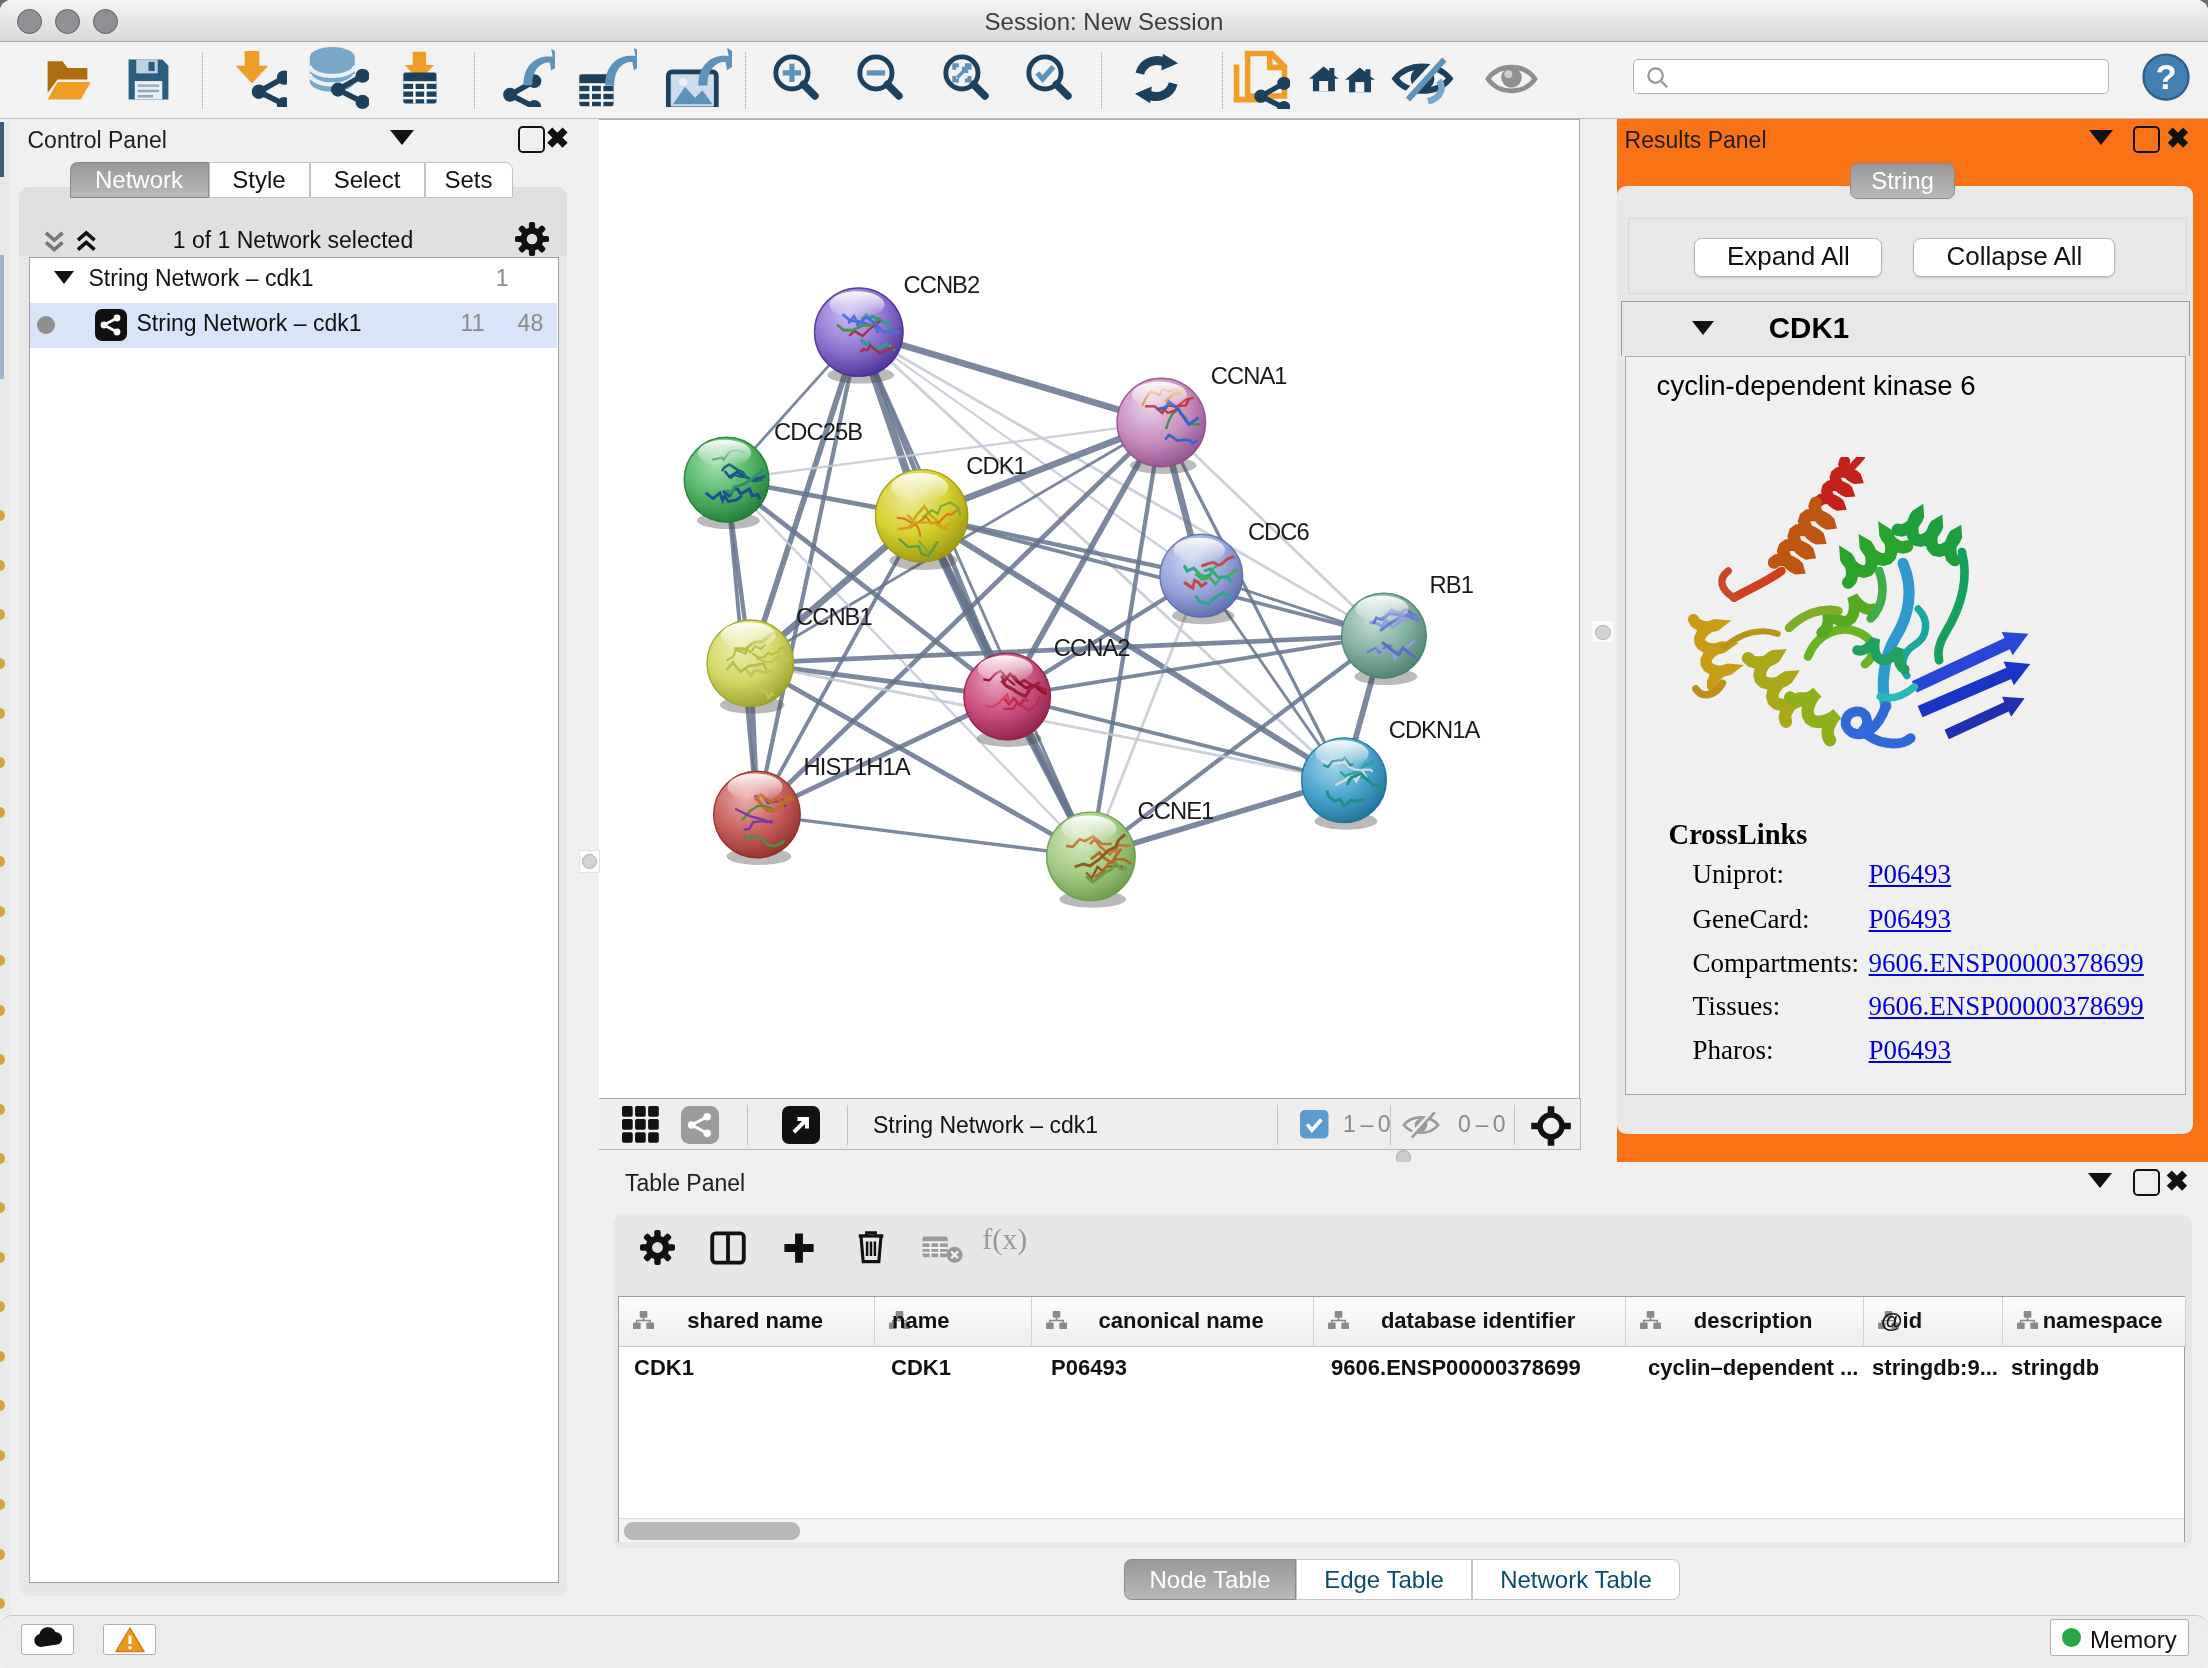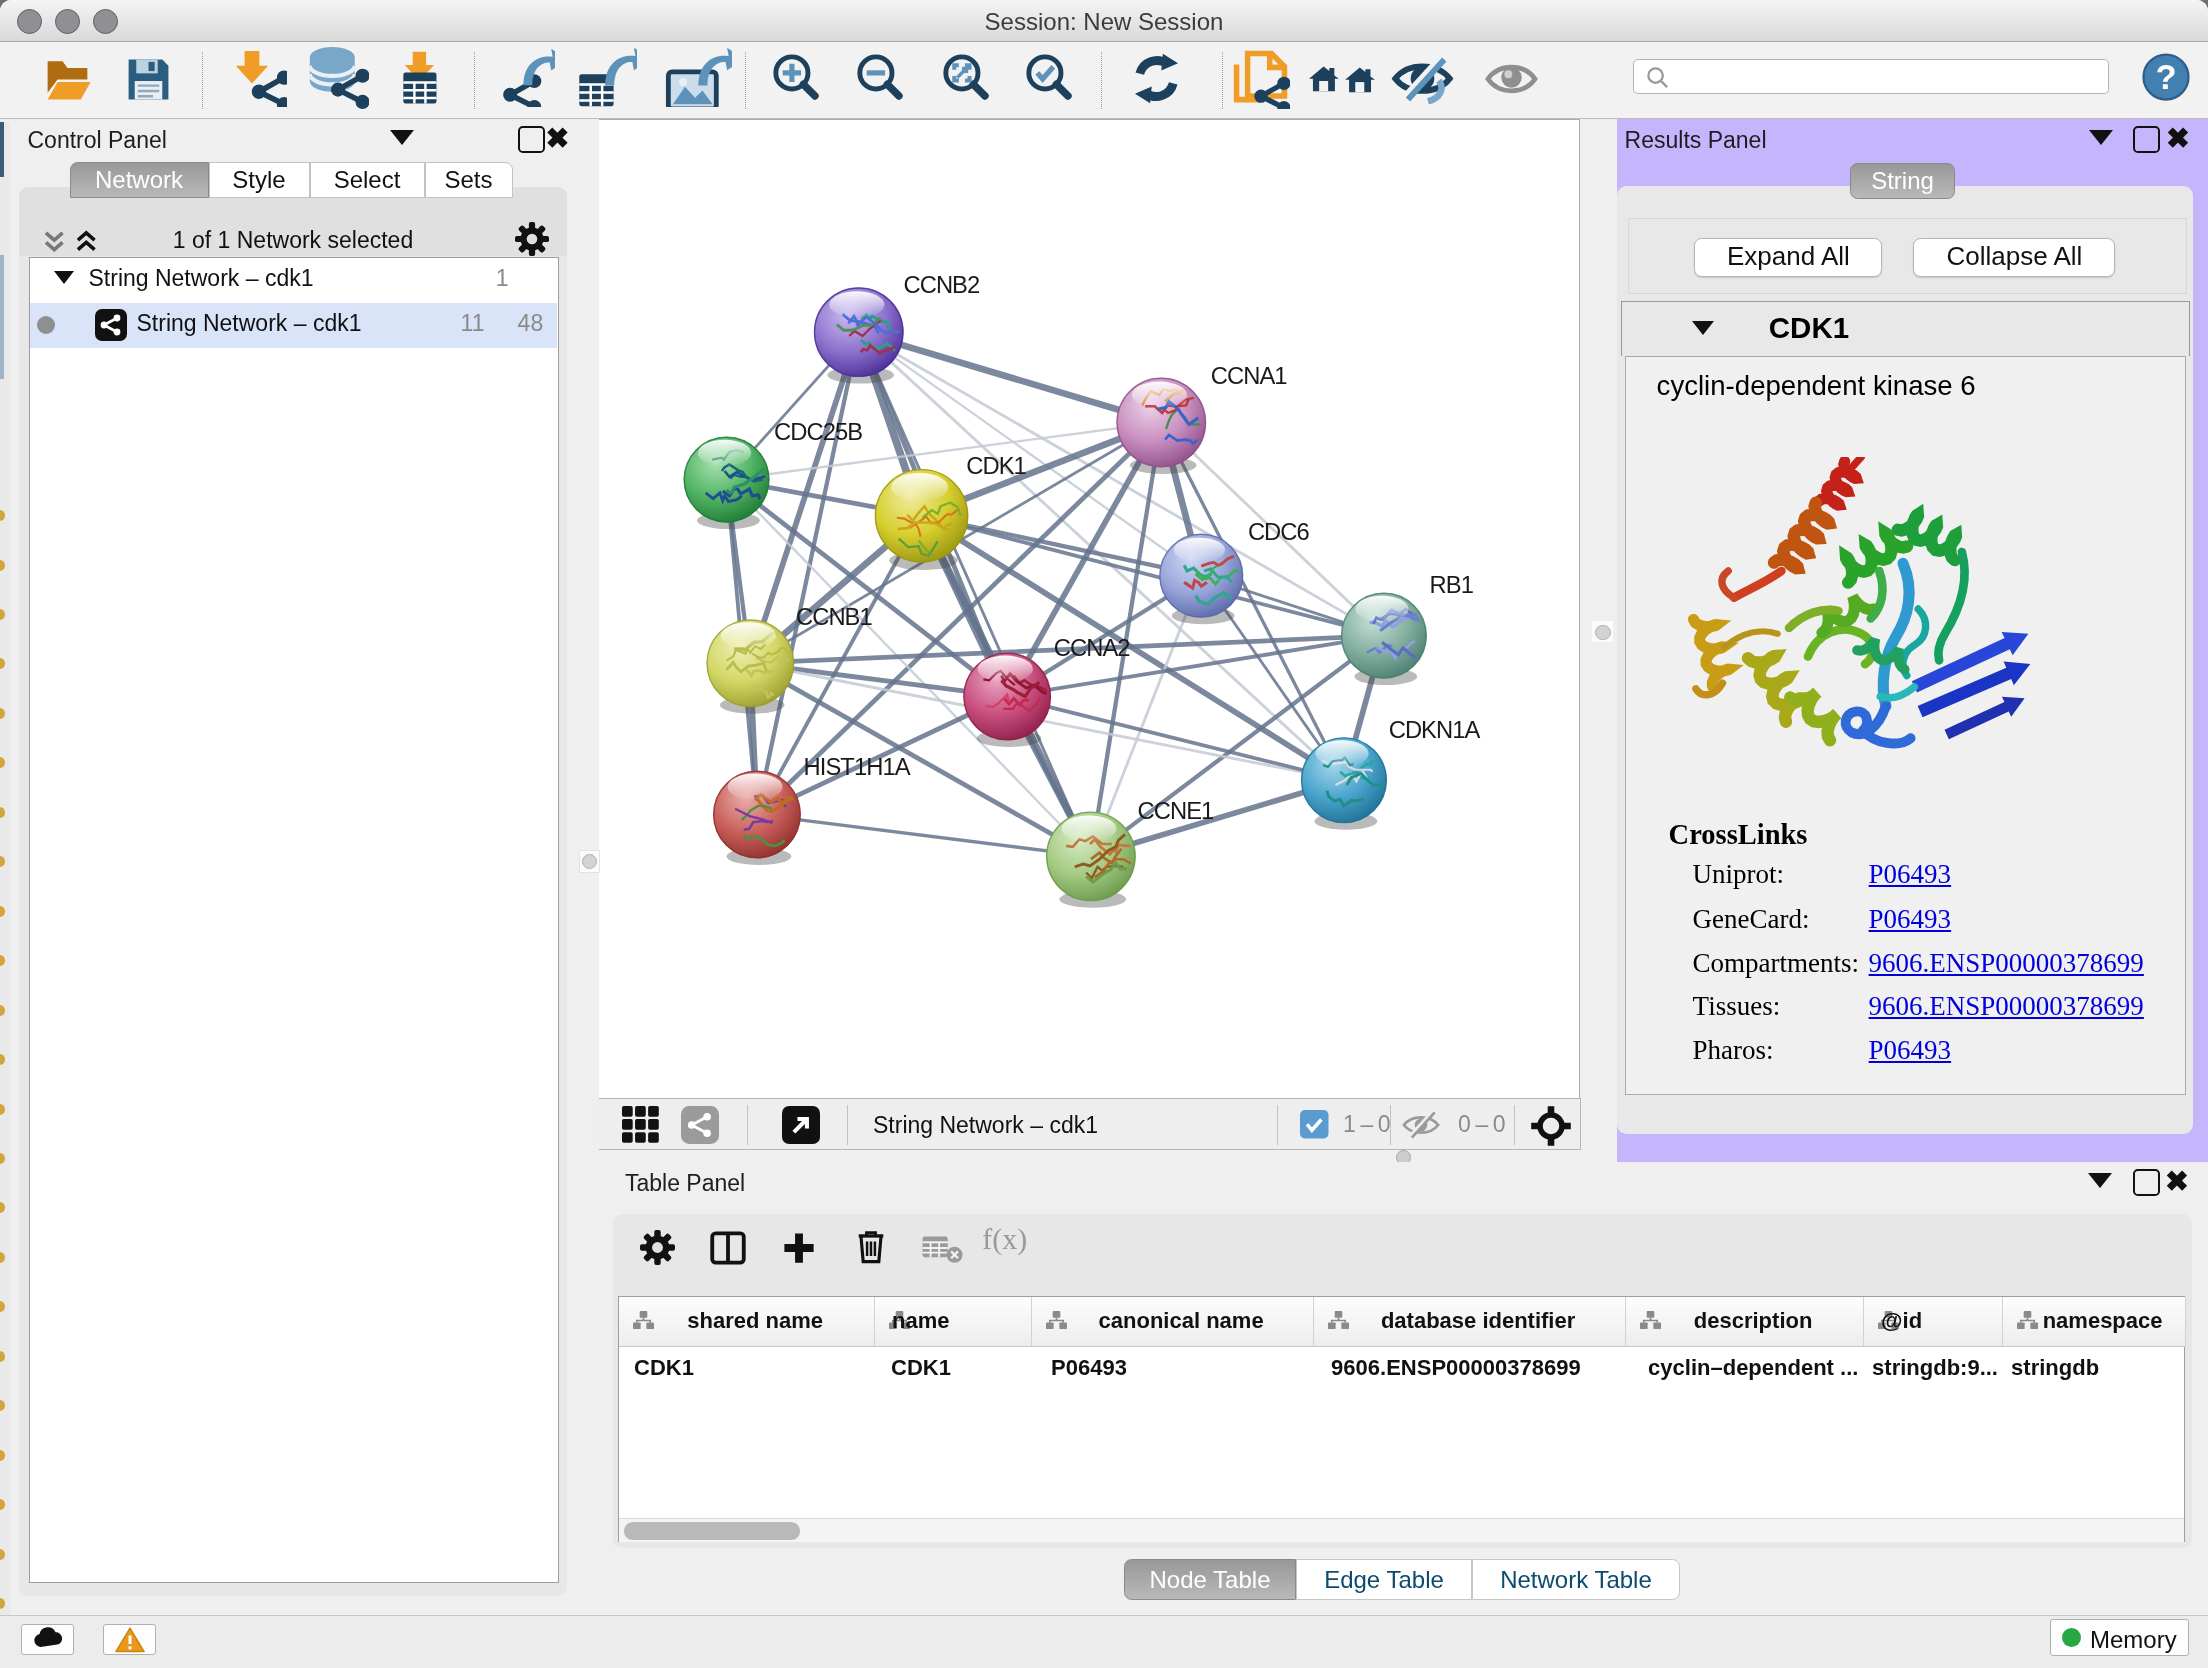--- a/index.html
+++ b/index.html
@@ -19,38 +19,38 @@
 .tab{position:absolute;top:0;height:36px;background:#fff;border:1px solid #c2c2c2;box-sizing:border-box;text-align:center;font-size:24px;color:#111;line-height:34px;}
 .tabsel{background:linear-gradient(#989898,#b9b9b9);color:#fff;border:1px solid #8a8a8a;}
 #cp_sub{left:9.5px;top:68px;width:548px;height:1409px;background:#e7e7e7;border-radius:9.5px;}
 #cp_bar{left:0px;top:0px;width:548px;height:69px;background:#e0e0e0;border-radius:9.5px 9.5px 0 0;}
 #cp_tree{left:9.5px;top:70px;width:530px;height:1326px;background:#fff;border:1px solid #9e9e9e;box-sizing:border-box;}
 .trow{position:absolute;left:0;width:527px;height:45px;font-size:23px;color:#111;}
 #canvas{left:599px;top:119px;width:981px;height:979px;background:#fff;border:1px solid #aaa;border-width:1px 1px 0 0;box-sizing:border-box;}
 #cstatus{left:599px;top:1098px;width:982px;height:52px;background:#eee;border:1px solid #b5b5b5;border-width:1px 1px 1px 0;box-sizing:border-box;}
 .cssep{position:absolute;top:5.7px;height:40px;width:0;border-left:1.4px solid #c2c2c2;}
 #rsplit{left:1582px;top:119px;width:35px;height:1031px;background:#efefef;}
-#results{left:1617px;top:119px;width:592px;height:1043px;background:#c4b5fd;}
+#results{left:1617px;top:119px;width:592px;height:1043px;background:#f97316;}
 #res_sub{position:absolute;left:0px;top:67px;width:576px;height:948px;background:#e8e8e8;border-radius:9.5px;}
 #res_frame1{position:absolute;left:11.4px;top:32px;width:559px;height:76px;border:1.9px groove #d8d8d8;box-sizing:border-box;}
 .wbtn{position:absolute;top:19px;height:37px;background:#fff;border:1.4px solid #b5b5b5;border-radius:7.6px;text-align:center;font-size:26px;color:#111;line-height:35px;box-shadow:0 1px 1.9px rgba(0,0,0,0.15);}
 #res_cdkbox{position:absolute;left:3.8px;top:115px;width:569px;height:55px;border:1px solid #999;border-bottom:none;box-sizing:border-box;}
 #res_content{position:absolute;left:7.6px;top:170px;width:561px;height:739px;background:#f0f0f0;border:1px solid #aaa;box-sizing:border-box;}
 .serif{font-family:"Liberation Serif",serif;}
 .crossrow{position:absolute;font-size:27px;color:#000;}
 .crossrow a{color:#0000dd;text-decoration:underline;}
 #hsplit{left:599px;top:1150px;width:1609px;height:12.4px;background:#efefef;}
 #tablep{left:599px;top:1162px;width:1609px;height:453px;background:#efefef;}
 #tp_sub{position:absolute;left:14.3px;top:52px;width:1579px;height:334px;background:#e7e7e7;border-radius:9.5px;}
 #tp_table{position:absolute;left:4.8px;top:82px;width:1567px;height:246px;background:#fff;border:1px solid #9e9e9e;box-sizing:border-box;font-weight:bold;}
 .th{position:absolute;top:0;height:50px;background:linear-gradient(#fdfdfd,#ededed);border-right:1.4px solid #d2d2d2;border-bottom:1px solid #c9c9c9;box-sizing:border-box;font-size:22px;color:#111;}
 .td{position:absolute;top:50px;height:42px;font-size:22px;color:#111;}
 .btab{position:absolute;top:0;height:41px;background:#fff;border:1px solid #c6c6c6;box-sizing:border-box;text-align:center;font-size:24px;color:#0c4a6e;line-height:39px;}
 .btab.tabsel{background:linear-gradient(#989898,#b9b9b9);color:#fff;border:1px solid #8a8a8a;}
-#bottombar{left:0;top:1615px;width:2208px;height:53px;background:#ececec;border-top:1px solid #c6c6c6;}
+#bottombar{left:0;top:1615px;width:2208px;height:53px;background:#ececec;border-top:1px solid #c6c6c6;border-radius:12px;}
 .bbtn{position:absolute;top:7.6px;height:31px;background:#fdfdfd;border:1.4px solid #b0b0b0;border-radius:2.9px;box-sizing:border-box;}
 </style></head>
 <body>
 <div id="win">
 <div id="titlebar" class="abs">
   <div class="tl" style="left:17px"></div>
       <div class="tl" style="left:55px"></div>
       <div class="tl" style="left:93px"></div>
   <div id="title">Session: New Session</div>
 </div>

